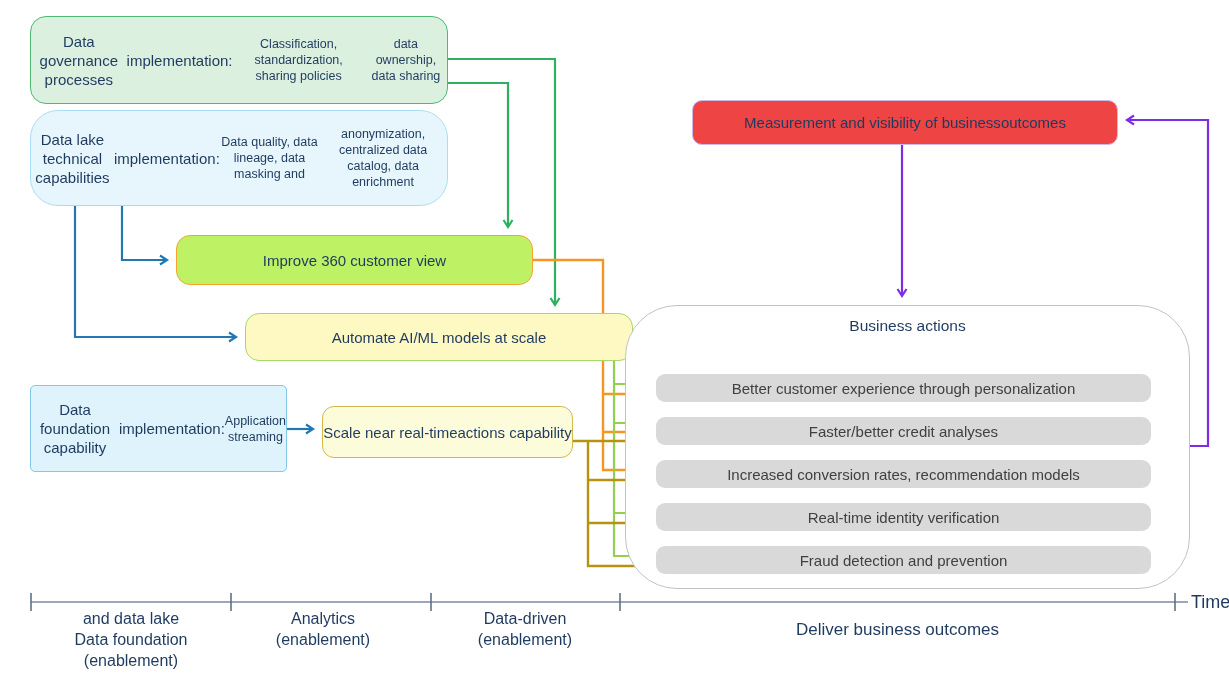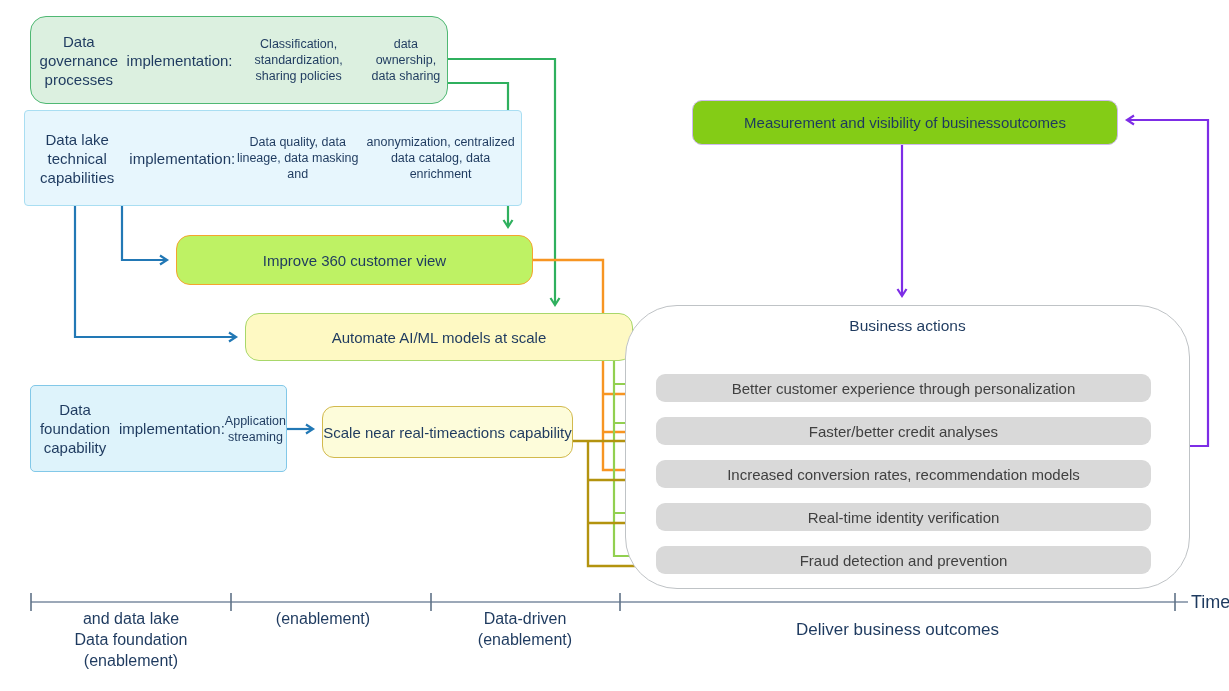--- a/index.html
+++ b/index.html
@@ -13,32 +13,32 @@
     position:absolute;box-sizing:border-box;
     border:1.6px solid;display:flex;flex-direction:row;
     justify-content:center;align-items:center;text-align:center;
   }
   .title-line{font-size:15px;line-height:19px;}
   .detail-line{font-size:12.5px;line-height:16px;}
   .single-line{font-size:15px;line-height:19px;}
 
   .box-governance{left:30px;top:16px;width:418px;height:88px;border-radius:16px;
     background:#dcf0e0;border-color:#4fb873;}
-  .box-datalake{left:24px;top:110px;width:498px;height:96px;border-radius:4px;
+  .box-datalake{left:30px;top:110px;width:418px;height:96px;border-radius:28px;
     background:#e7f6fd;border-color:#a9def2;}
   .box-improve360{left:176px;top:235px;width:357px;height:50px;border-radius:14px;
     background:#bef264;border-color:#f5a42e;}
   .box-aiml{left:245px;top:313px;width:388px;height:48px;border-radius:14px;
     background:#fef9c3;border-color:#a8d76a;}
   .box-foundation{left:30px;top:385px;width:257px;height:87px;border-radius:5px;
     background:#def3fb;border-color:#82c8e8;}
   .box-scale{left:322px;top:406px;width:251px;height:52px;border-radius:12px;
     background:#fdfcda;border-color:#d2b94d;}
   .box-measurement{left:692px;top:100px;width:426px;height:45px;border-radius:10px;
-    background:#84cc16;border-color:#ceb9ef;}
+    background:#ef4444;border-color:#ceb9ef;}
 
   .container-biz{
     position:absolute;left:625px;top:305px;width:565px;height:284px;
     border:1.4px solid #bfc3c6;border-radius:52px;background:#ffffff;box-sizing:border-box;
   }
   .biz-title{
     position:absolute;left:625px;top:317px;width:565px;text-align:center;
     font-size:15.5px;color:#1e3a5f;
   }
   .bar{
@@ -164,20 +164,21 @@
 <div class="bar bar3">Increased conversion rates, recommendation models</div>
 <div class="bar bar4">Real-time identity verification</div>
 <div class="bar bar5">Fraud detection and prevention</div>
 
 <div class="phase-label phase1">
   <div>and data lake</div>
   <div>Data foundation</div>
   <div>(enablement)</div>
 </div>
 <div class="phase-label phase2">
+  <div>Analytics</div>
   <div>(enablement)</div>
 </div>
 <div class="phase-label phase3">
   <div>Data-driven</div>
   <div>(enablement)</div>
 </div>
 <div class="phase-label phase4">
   <div>Deliver business outcomes</div>
 </div>
 <div class="time-label">Time</div>

